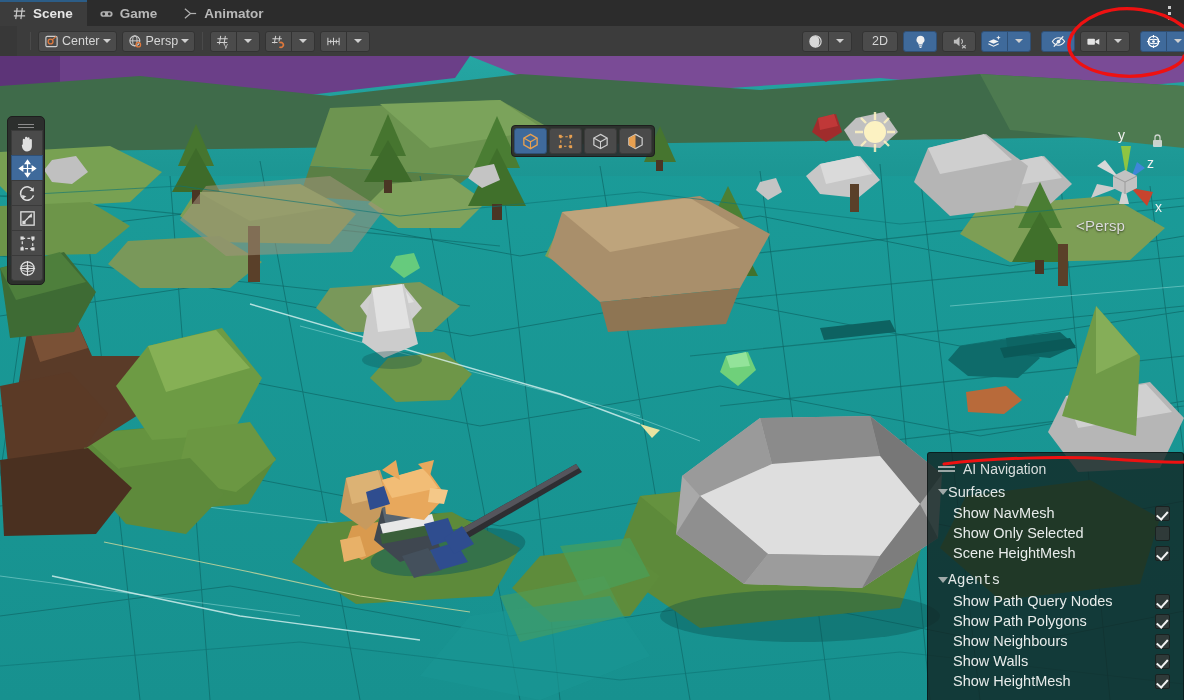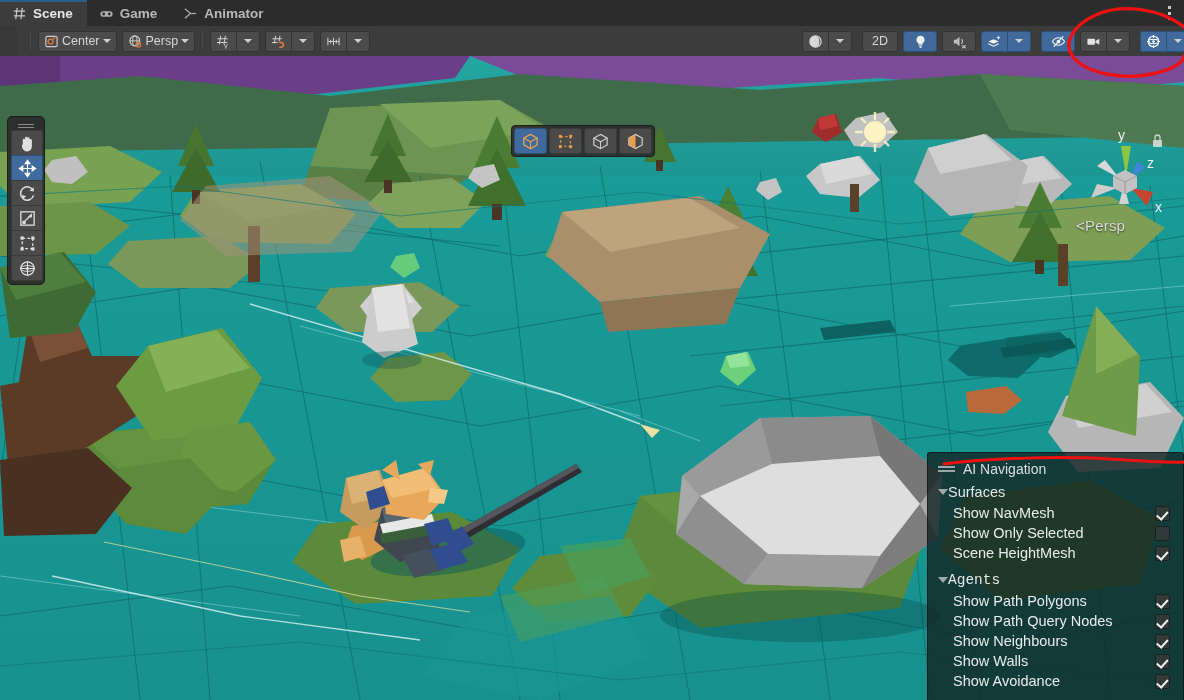--- a/index.html
+++ b/index.html
@@ -756,37 +756,37 @@
       <div class="row">
         <span class="row-label">Scene HeightMesh</span>
         <span class="cb checked"></span>
       </div>
 
       <div class="sect" style="margin-top:6px;font-family:Liberation Mono, monospace;">
         <span class="tri"></span>
         <span>Agents</span>
       </div>
       <div class="row">
+        <span class="row-label">Show Path Query Nodes</span>
+        <span class="cb checked"></span>
+      </div>
+      <div class="row">
         <span class="row-label">Show Path Polygons</span>
-        <span class="cb checked"></span>
-      </div>
-      <div class="row">
-        <span class="row-label">Show Path Query Nodes</span>
         <span class="cb checked"></span>
       </div>
       <div class="row">
         <span class="row-label">Show Neighbours</span>
         <span class="cb checked"></span>
       </div>
       <div class="row">
         <span class="row-label">Show Walls</span>
         <span class="cb checked"></span>
       </div>
       <div class="row">
-        <span class="row-label">Show Avoidance</span>
+        <span class="row-label">Show HeightMesh</span>
         <span class="cb checked"></span>
       </div>
 
       <div class="sect" style="margin-top:6px;">
         
         
       </div>
 
     </div>
 

